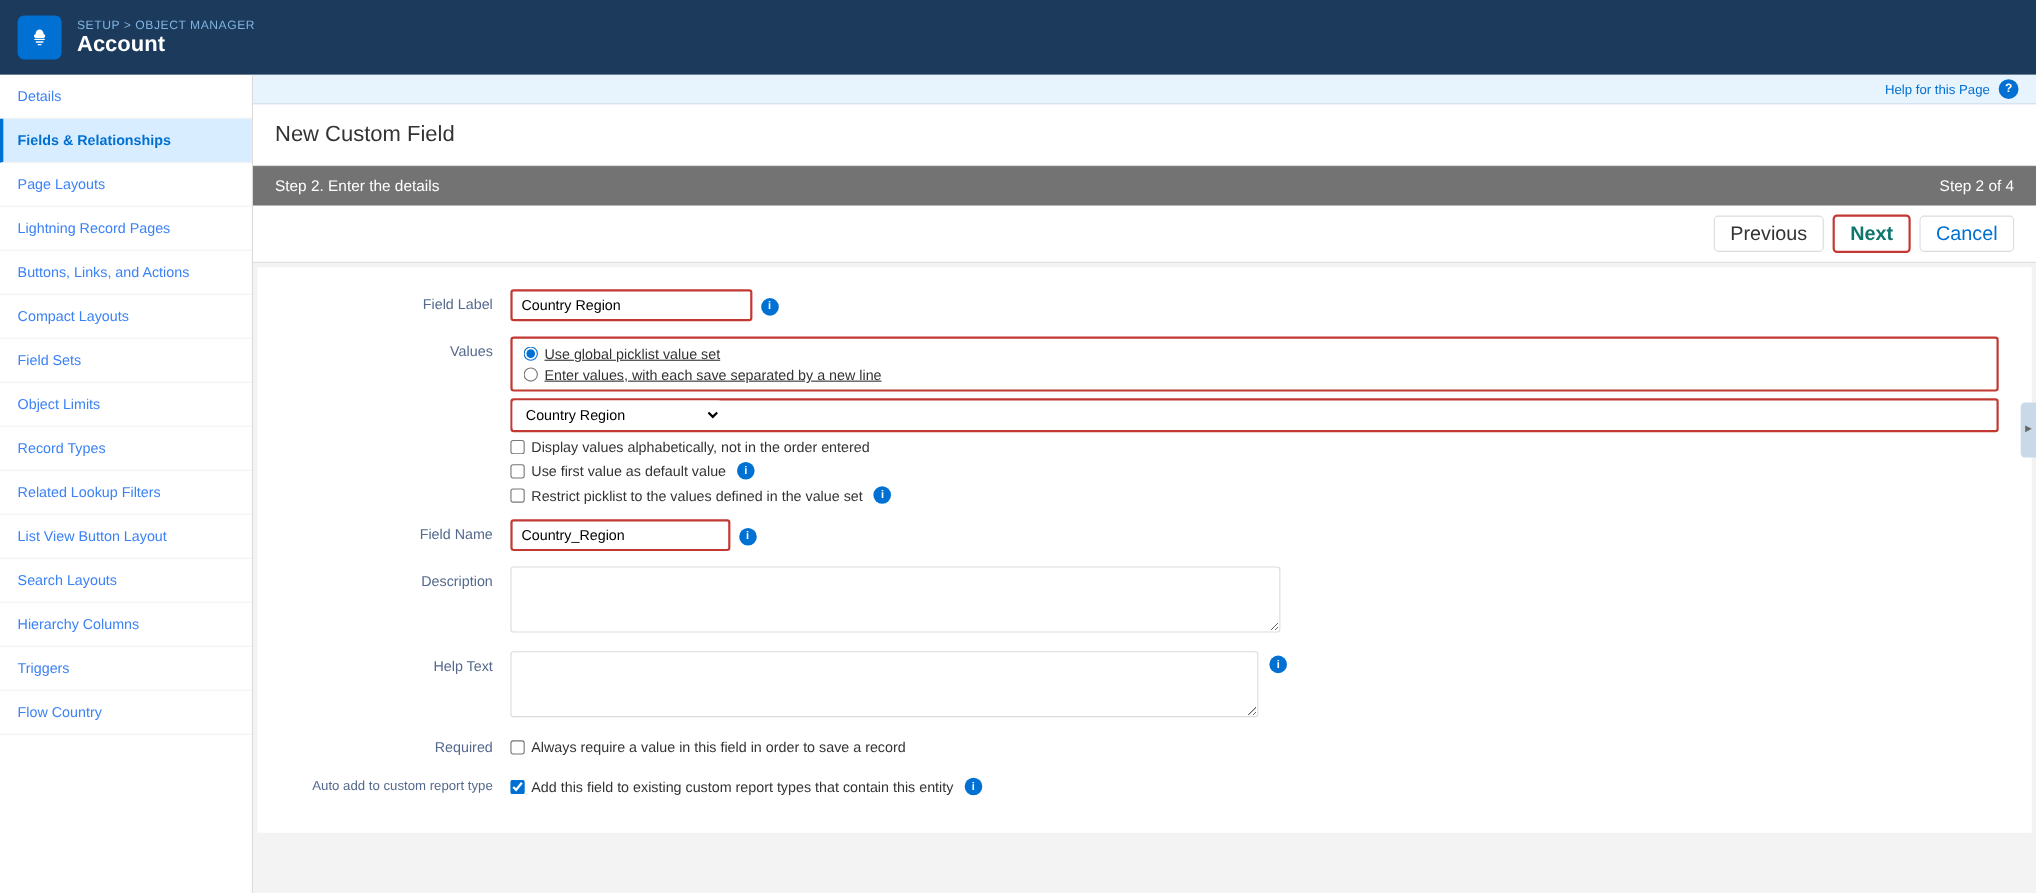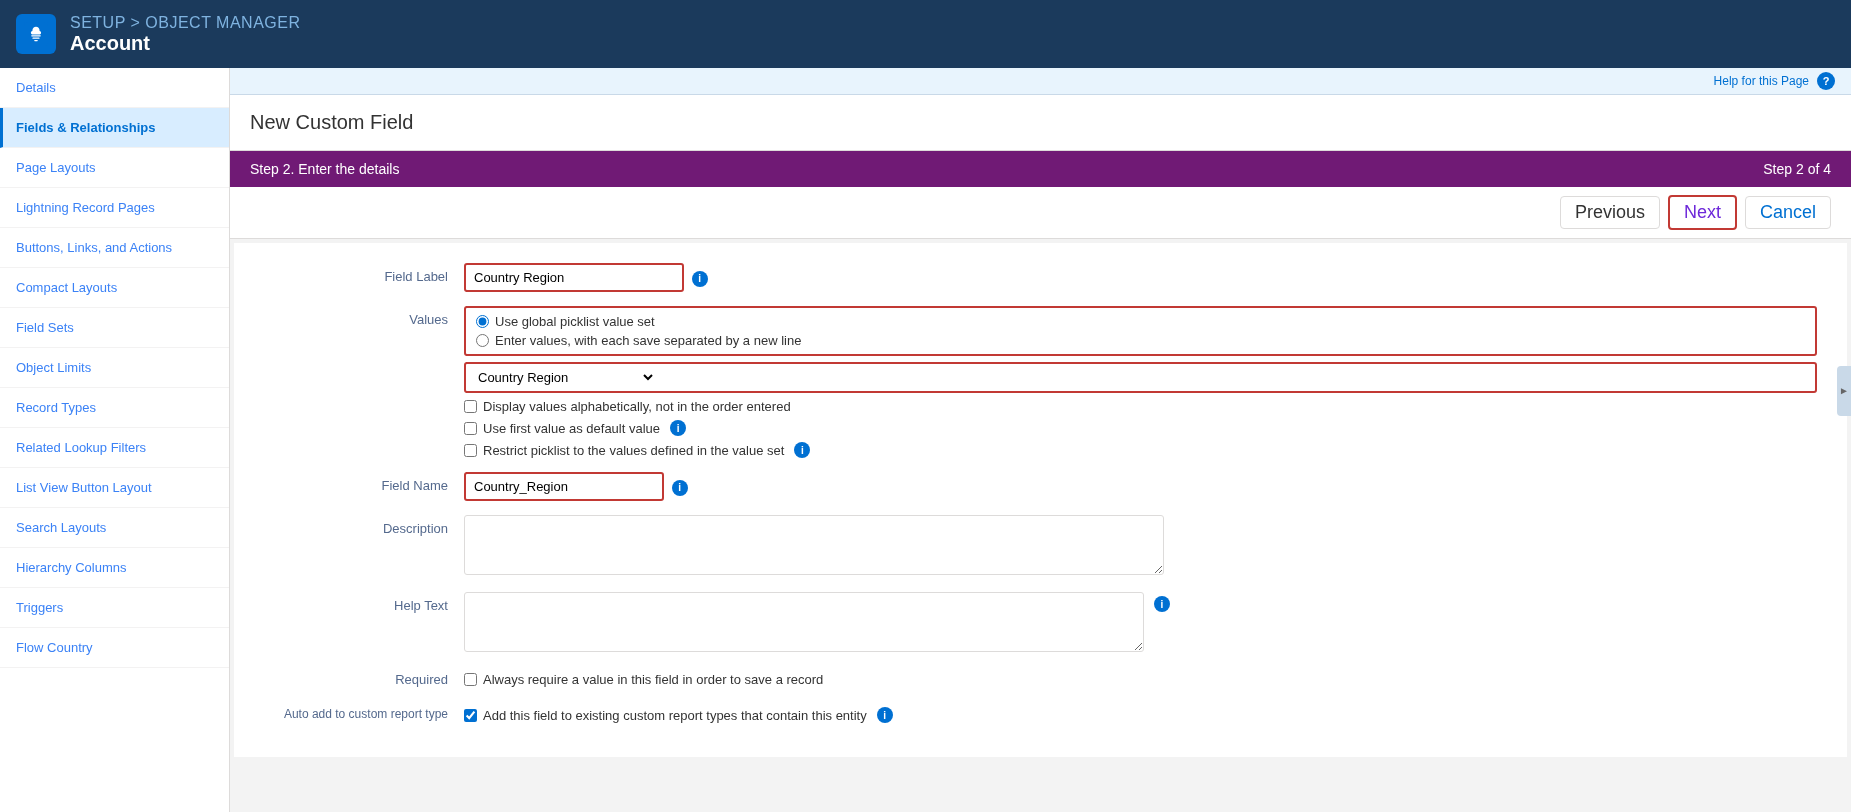--- a/index.html
+++ b/index.html
@@ -19,21 +19,21 @@
       width: 40px;
       height: 40px;
       border-radius: 6px;
       display: flex;
       align-items: center;
       justify-content: center;
       flex-shrink: 0;
     }
     .header-logo svg { width: 24px; height: 24px; }
     .header-text { display: flex; flex-direction: column; }
-    .header-breadcrumb { font-size: 16px; color: #7fb3e0; text-transform: uppercase; letter-spacing: 0.5px; }
+    .header-breadcrumb { font-size: 11px; color: #7fb3e0; text-transform: uppercase; letter-spacing: 0.5px; }
     .header-title { font-size: 20px; font-weight: 700; color: #fff; }
 
     
     .app-body { display: flex; height: calc(812px - 68px); }
 
     
     .sidebar {
       width: 230px;
       background: #fff;
       border-right: 1px solid #dddbda;
@@ -86,21 +86,21 @@
       border-bottom: 1px solid #dddbda;
     }
     .page-title-bar h1 {
       font-size: 20px;
       font-weight: 400;
       color: #333;
     }
 
     
     .step-bar {
-      background: #701a75;
+      background: #737373;
       color: #fff;
       padding: 10px 20px;
       display: flex;
       justify-content: space-between;
       align-items: center;
       font-size: 14px;
     }
 
     
     .action-bar {
@@ -116,23 +116,23 @@
       padding: 5px 14px;
       font-size: 18px;
       border: 1px solid #dddbda;
       border-radius: 4px;
       cursor: pointer;
       background: #fff;
       color: #333;
     }
     .btn-primary {
       background: #fff;
-      color: #6d28d9;
+      color: #0f766e;
       border: 2px solid #c23934;
-      font-weight: 400;
+      font-weight: 700;
     }
     .btn-cancel { color: #0070d2; border: 1px solid #dddbda; }
 
     
     .form-area {
       padding: 20px 30px;
       background: #fff;
       margin: 4px;
     }
     .form-row {
@@ -179,20 +179,21 @@
       flex-shrink: 0;
     }
 
     
     .radio-group {
       border: 2px solid #c23934;
       border-radius: 3px;
       padding: 6px 10px;
       display: inline-block;
       background: #fff;
+      text-decoration: underline;
     }
     .radio-option {
       display: flex;
       align-items: center;
       gap: 6px;
       margin-bottom: 4px;
       font-size: 13px;
     }
     .radio-option:last-child { margin-bottom: 0; }
     .radio-option input[type="radio"] { accent-color: #0070d2; }

